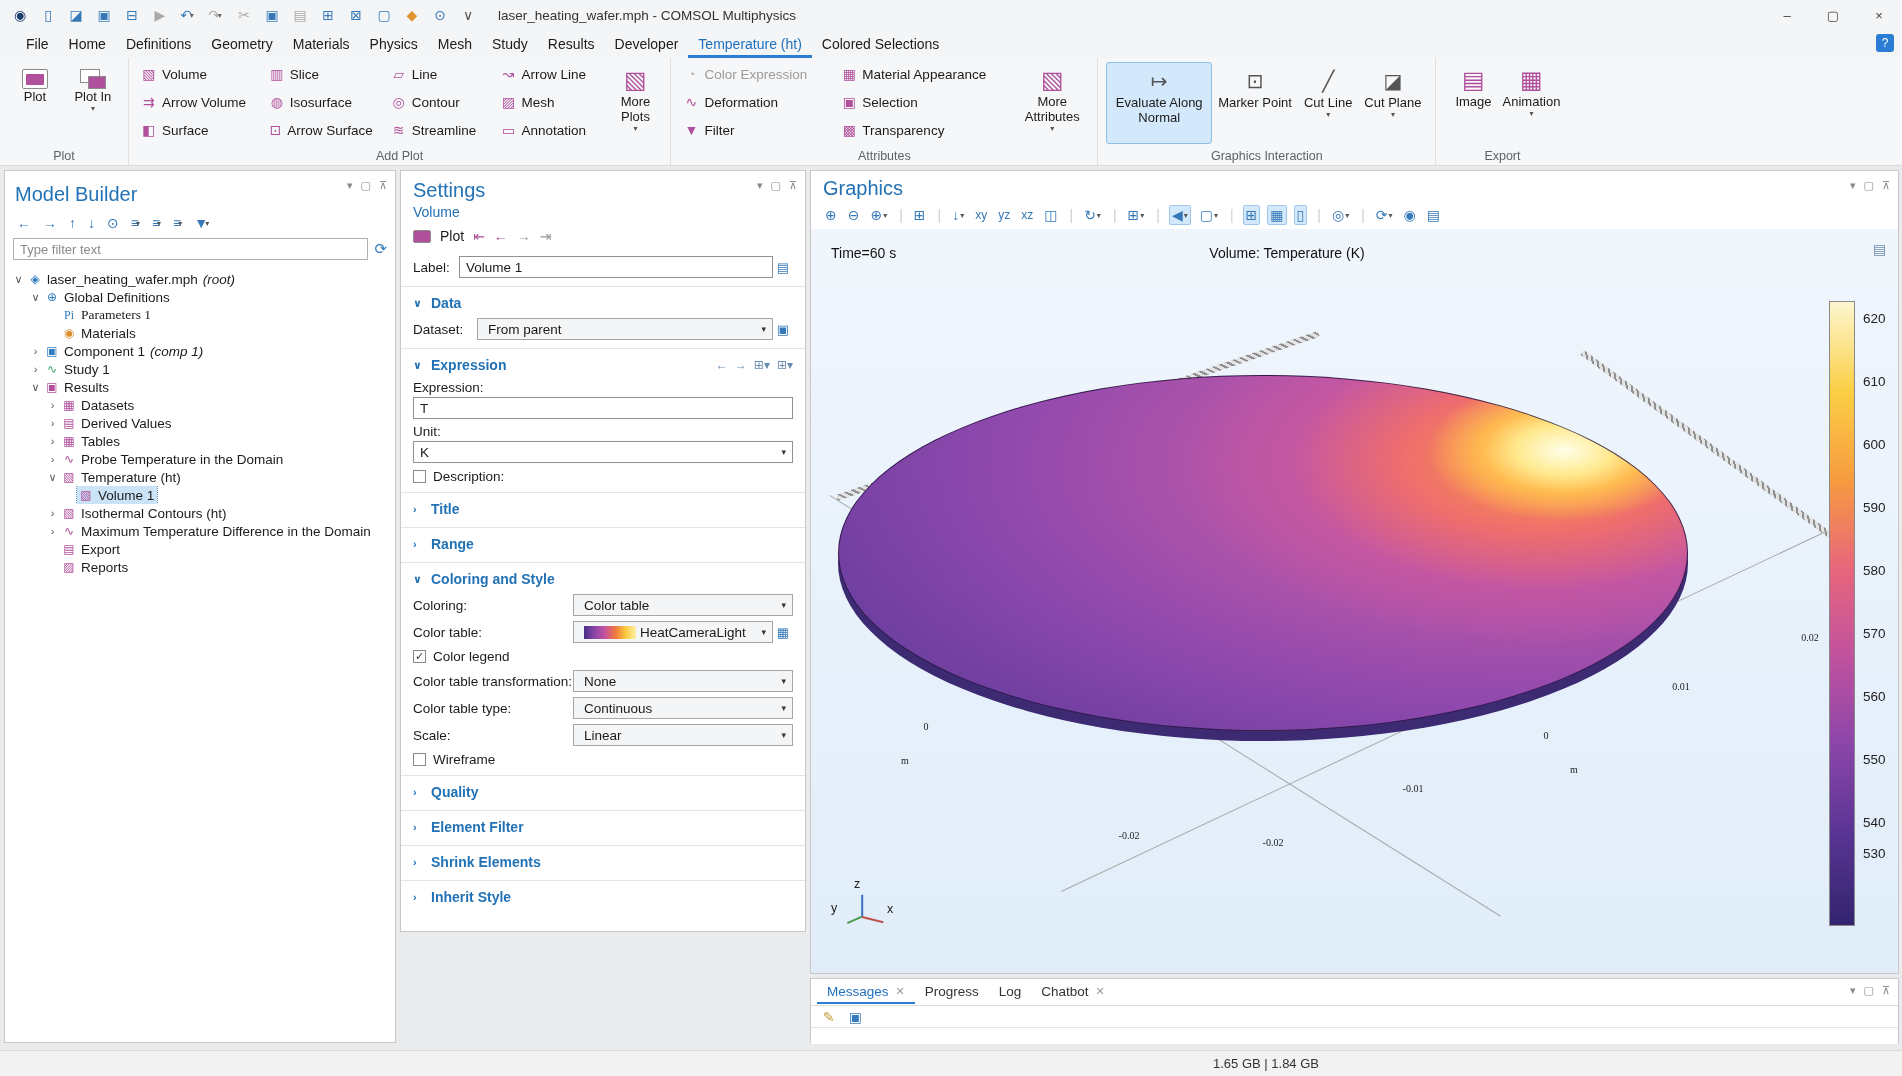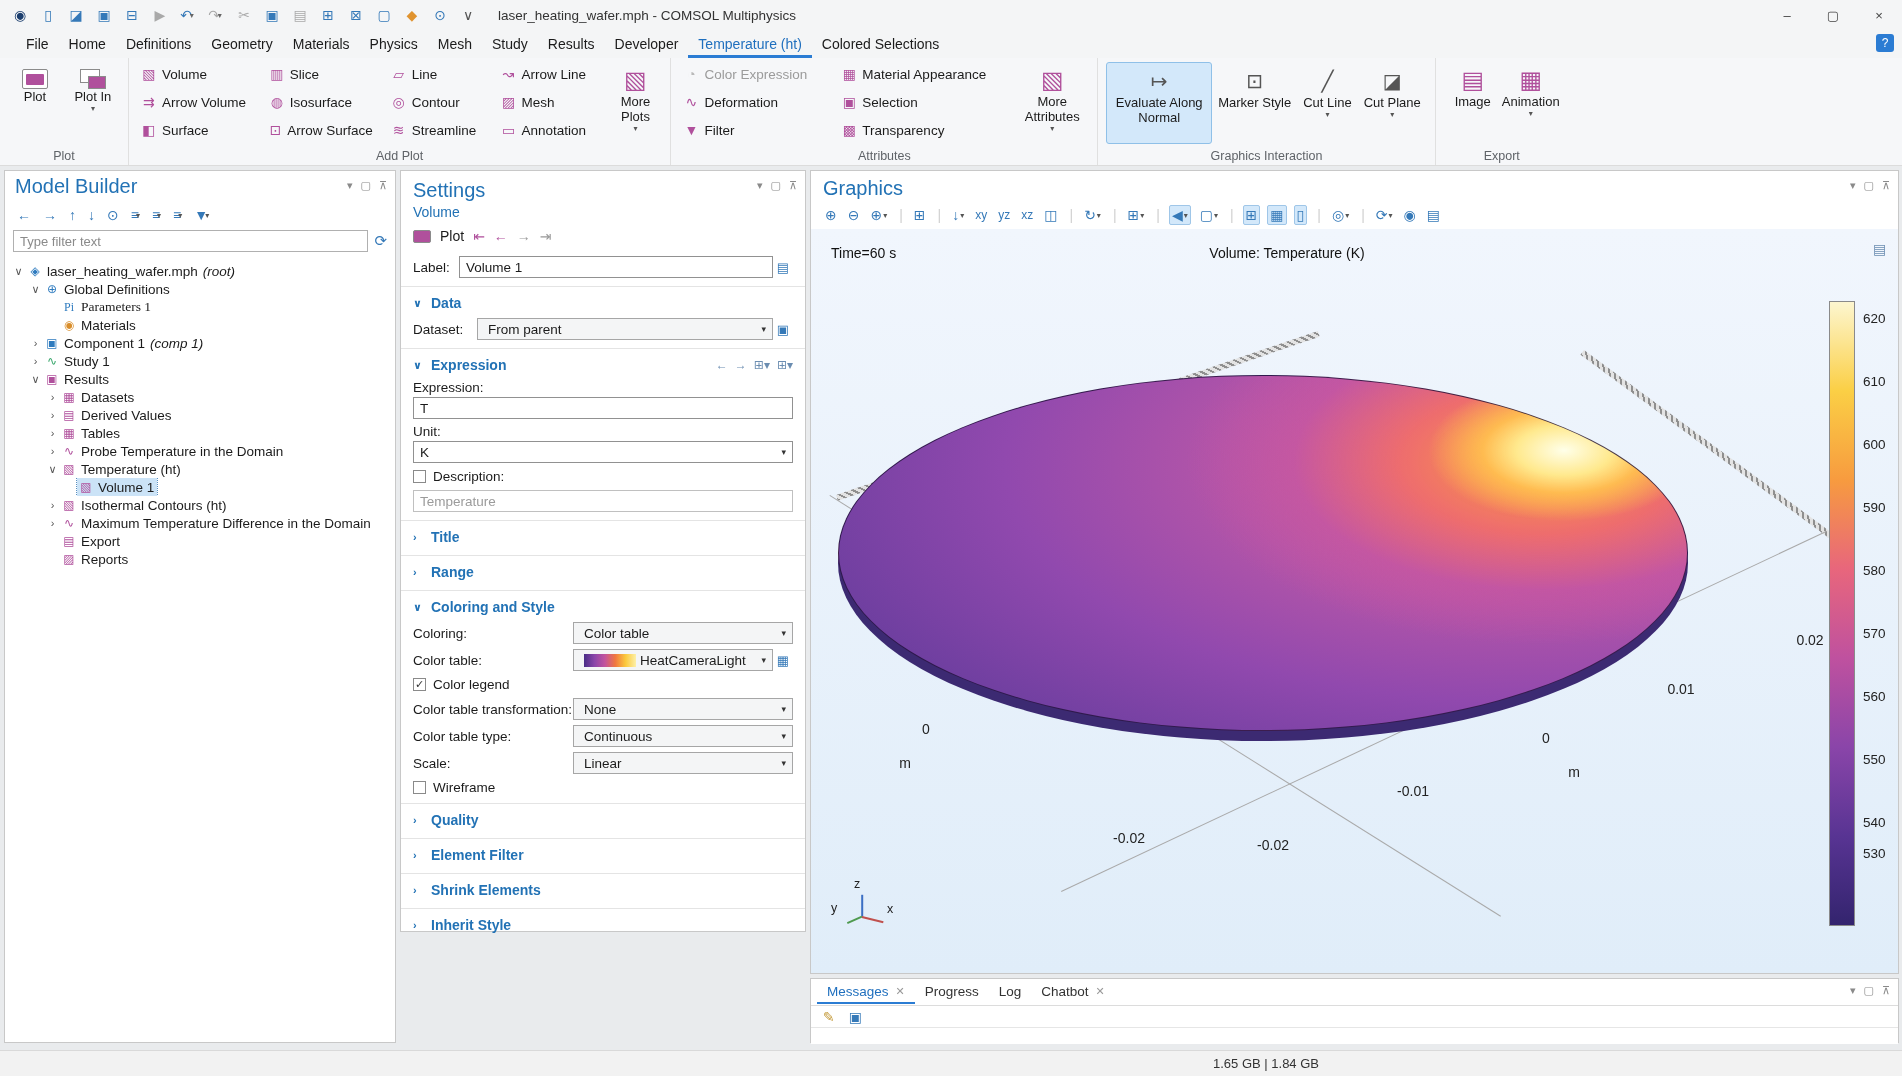--- a/index.html
+++ b/index.html
@@ -49,21 +49,21 @@
   
   .panel { position:absolute; background:#fff; border:1px solid #c8c8c8; }
   #model-builder { left:4px; top:170px; width:392px; height:873px; }
   #settings-panel { left:400px; top:170px; width:406px; height:762px; }
   #graphics-panel { left:810px; top:170px; width:1089px; height:804px; }
   #bottom-panel { left:810px; top:978px; width:1089px; height:65px; }
   .panel-title { color:#2272b5; font-size:20px; }
   .panel-corner { position:absolute; right:8px; top:8px; color:#8a8a8a; font-size:11px; display:flex; gap:8px; }
 
   
-  #mb-head { padding:4px 10px 0; }
+  #mb-head { padding:12px 10px 0; }
   #mb-toolbar { display:flex; align-items:center; gap:8px; padding:8px 10px 6px; color:#3579b8; font-size:14px; }
   #mb-toolbar .dd { font-size:8px; color:#555; margin-left:-4px; }
   #mb-filter-row { display:flex; align-items:center; gap:6px; padding:0 8px 6px; }
   #mb-filter { flex:1; height:22px; border:1px solid #b0b0b0; font-size:13px; padding:0 6px; color:#701a75; font-family:inherit;}
   #mb-filter::placeholder { color:#8a8a8a; }
   #mb-refresh { color:#3579b8; font-size:15px; }
   #mb-tree { padding-top:4px; }
   .tree-row { display:flex; align-items:center; height:18px; white-space:nowrap; font-size:13.5px; overflow:hidden; }
   .tree-row .twisty { width:15px; text-align:center; color:#555; font-size:11px; flex:none; }
   .tree-row .ticon { width:18px; text-align:center; font-size:12px; flex:none; }
@@ -98,21 +98,21 @@
   #gfx-head { padding:6px 12px 0; position:relative; }
   #gfx-toolbar { display:flex; align-items:center; gap:7px; padding:5px 0 4px; color:#3579b8; font-size:14px; }
   .gbtn { display:inline-flex; align-items:center; padding:1px 2px; gap:1px; }
   .gbtn.hl { background:#d3e8fa; border:1px solid #9fc6e8; border-radius:2px; }
   .gbtn .dd { font-size:8px; color:#555; }
   .gbtn.txt { font-size:12px; }
   .gsep { color:#d0d0d0; }
   #plot-area { position:absolute; left:0; top:58px; width:1087px; height:744px;
                background:linear-gradient(to bottom,#f1f6fd,#e0edf9); overflow:hidden; }
   .plot-note { position:absolute; font-size:14px; color:#111; }
-  .axis-label { position:absolute; font-size:14px; color:#222; transform:translateX(-50%); }
+  .axis-label { position:absolute; font-size:10px; color:#222; transform:translateX(-50%);font-family:Liberation Serif, serif; }
   #wafer-rim { position:absolute; left:27px; top:156px; width:850px; height:356px; border-radius:50%; background:#3c2a72; }
   #wafer { position:absolute; left:27px; top:146px; width:850px; height:356px; border-radius:50%;
            border:1px solid rgba(30,15,55,.8);
            background:
              radial-gradient(ellipse 16% 20% at 85.5% 21%, #ffffe9 0%, #ffe98e 35%, rgba(255,190,80,.95) 60%, rgba(255,160,80,0) 100%),
              radial-gradient(ellipse 42% 52% at 83% 24%, rgba(255,160,60,.95) 0%, rgba(242,110,105,.9) 40%, rgba(205,85,160,.55) 70%, rgba(175,75,175,0) 100%),
              radial-gradient(ellipse 130% 140% at 82% 25%, #d46a94 0%, #b355a8 28%, #9149ae 48%, #6f3fa0 68%, #553392 88%, #4a2d86 100%); }
   .axline { position:absolute; height:1px; background:#a9a9a9; transform-origin:0 0; }
   .ruler { position:absolute; height:6px; transform-origin:0 0;
            background:repeating-linear-gradient(45deg,#8f8f8f 0 2px,#e3e3e3 2px 5px); }
@@ -327,21 +327,21 @@
   </div>
 
   <div class="rgroup">
     <span>
       
     <span class="bigbtn active" style="width:auto;min-width:56px;padding-left:6px;padding-right:6px;">
           <span class="bicon" style="color:#555;font-size:20px">↦</span>
           <span style="max-width:92px">Evaluate Along Normal</span>
         </span><span class="bigbtn" style="width:auto;min-width:56px;padding-left:6px;padding-right:6px;">
           <span class="bicon" style="color:#555;font-size:20px">⊡</span>
-          <span style="max-width:92px">Marker Style</span>
+          <span style="max-width:92px">Marker Point</span>
         </span><span class="bigbtn" style="width:auto;min-width:56px;padding-left:6px;padding-right:6px;">
           <span class="bicon" style="color:#555;font-size:20px">╱</span>
           <span style="max-width:92px">Cut Line</span>
           <span class="dd">▾</span>
         </span><span class="bigbtn" style="width:auto;min-width:56px;padding-left:6px;padding-right:6px;">
           <span class="bicon" style="color:#555;font-size:20px">◪</span>
           <span style="max-width:92px">Cut Plane</span>
           <span class="dd">▾</span>
         </span></span>
     <div class="rgroup-label">Graphics Interaction</div>
@@ -600,23 +600,20 @@
       </div>
     <div class="srow" style="margin-top:0">
         <span class="dropdown" style="flex:1;background:#fff;border-color:#919191">
           <span class="dval" style="padding-left:0">K</span>
           <span class="caret">▾</span>
         </span>
       </div>
     <div class="checkrow">
         <span class="cbox"></span>
         <span>Description:</span>
-      </div>
-    <div class="srow" style="margin-top:0">
-        <input class="tinput" style="flex: 1 1 0%; color: rgb(155, 155, 155); border-color: rgb(192, 192, 192);" disabled="" value="Temperature">
       </div>
   </div>
 
   <div>
 
   <div class="section">
         <div class="sec-head">
           <span class="chev">›</span>
           <span>Title</span>
         </div>

